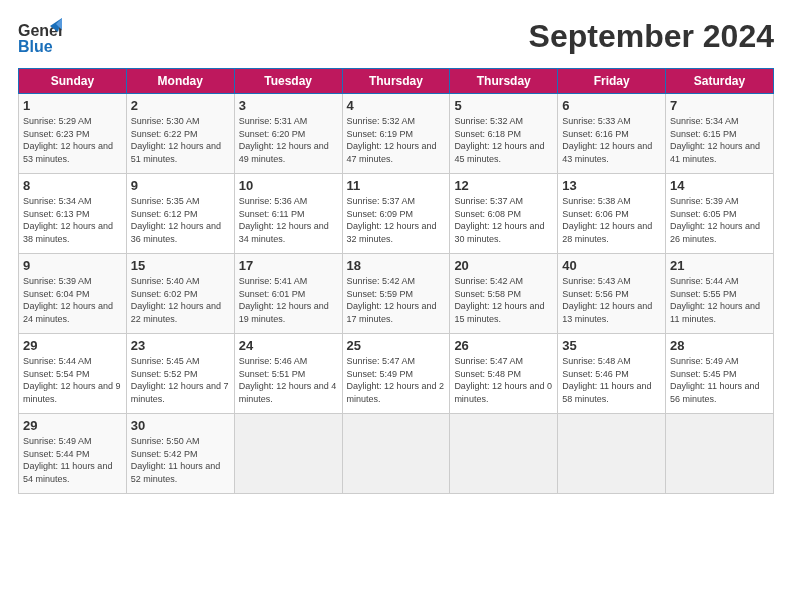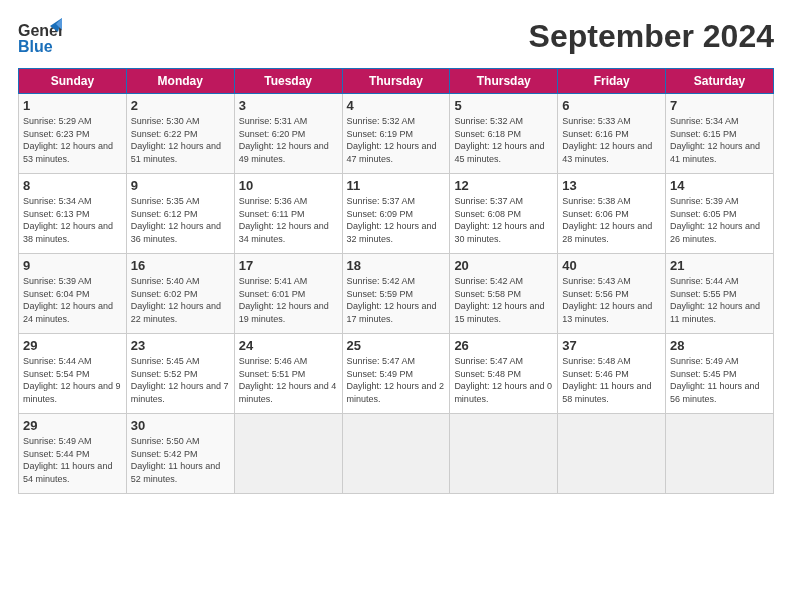--- a/index.html
+++ b/index.html
@@ -173,21 +173,21 @@
             <span class="day-num">14</span>
             <div class="day-info">Sunrise: 5:39 AM<br>Sunset: 6:05 PM<br>Daylight: 12 hours and 26 minutes.</div>
           </td>
         </tr>
         <tr>
           <td>
             <span class="day-num">9</span>
             <div class="day-info">Sunrise: 5:39 AM<br>Sunset: 6:04 PM<br>Daylight: 12 hours and 24 minutes.</div>
           </td>
           <td>
-            <span class="day-num">16</span>
+            <span class="day-num">15</span>
             <div class="day-info">Sunrise: 5:40 AM<br>Sunset: 6:02 PM<br>Daylight: 12 hours and 22 minutes.</div>
           </td>
           <td>
             <span class="day-num">17</span>
             <div class="day-info">Sunrise: 5:41 AM<br>Sunset: 6:01 PM<br>Daylight: 12 hours and 19 minutes.</div>
           </td>
           <td>
             <span class="day-num">18</span>
             <div class="day-info">Sunrise: 5:42 AM<br>Sunset: 5:59 PM<br>Daylight: 12 hours and 17 minutes.</div>
           </td>
@@ -219,21 +219,21 @@
           </td>
           <td>
             <span class="day-num">25</span>
             <div class="day-info">Sunrise: 5:47 AM<br>Sunset: 5:49 PM<br>Daylight: 12 hours and 2 minutes.</div>
           </td>
           <td>
             <span class="day-num">26</span>
             <div class="day-info">Sunrise: 5:47 AM<br>Sunset: 5:48 PM<br>Daylight: 12 hours and 0 minutes.</div>
           </td>
           <td>
-            <span class="day-num">37</span>
+            <span class="day-num">35</span>
             <div class="day-info">Sunrise: 5:48 AM<br>Sunset: 5:46 PM<br>Daylight: 11 hours and 58 minutes.</div>
           </td>
           <td>
             <span class="day-num">28</span>
             <div class="day-info">Sunrise: 5:49 AM<br>Sunset: 5:45 PM<br>Daylight: 11 hours and 56 minutes.</div>
           </td>
         </tr>
         <tr>
           <td>
             <span class="day-num">29</span>

